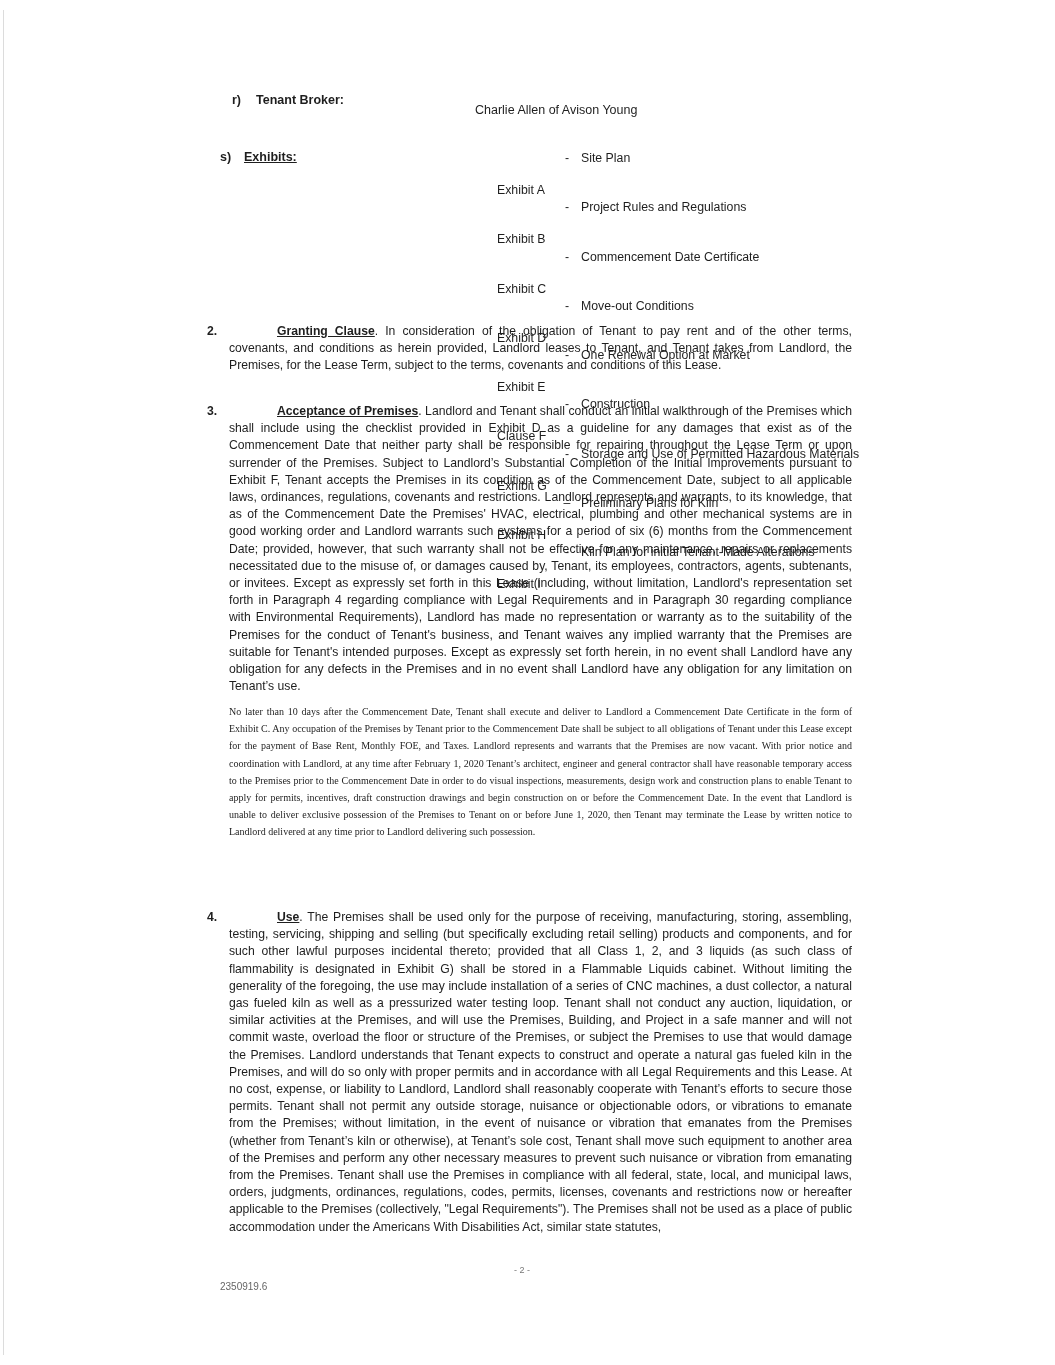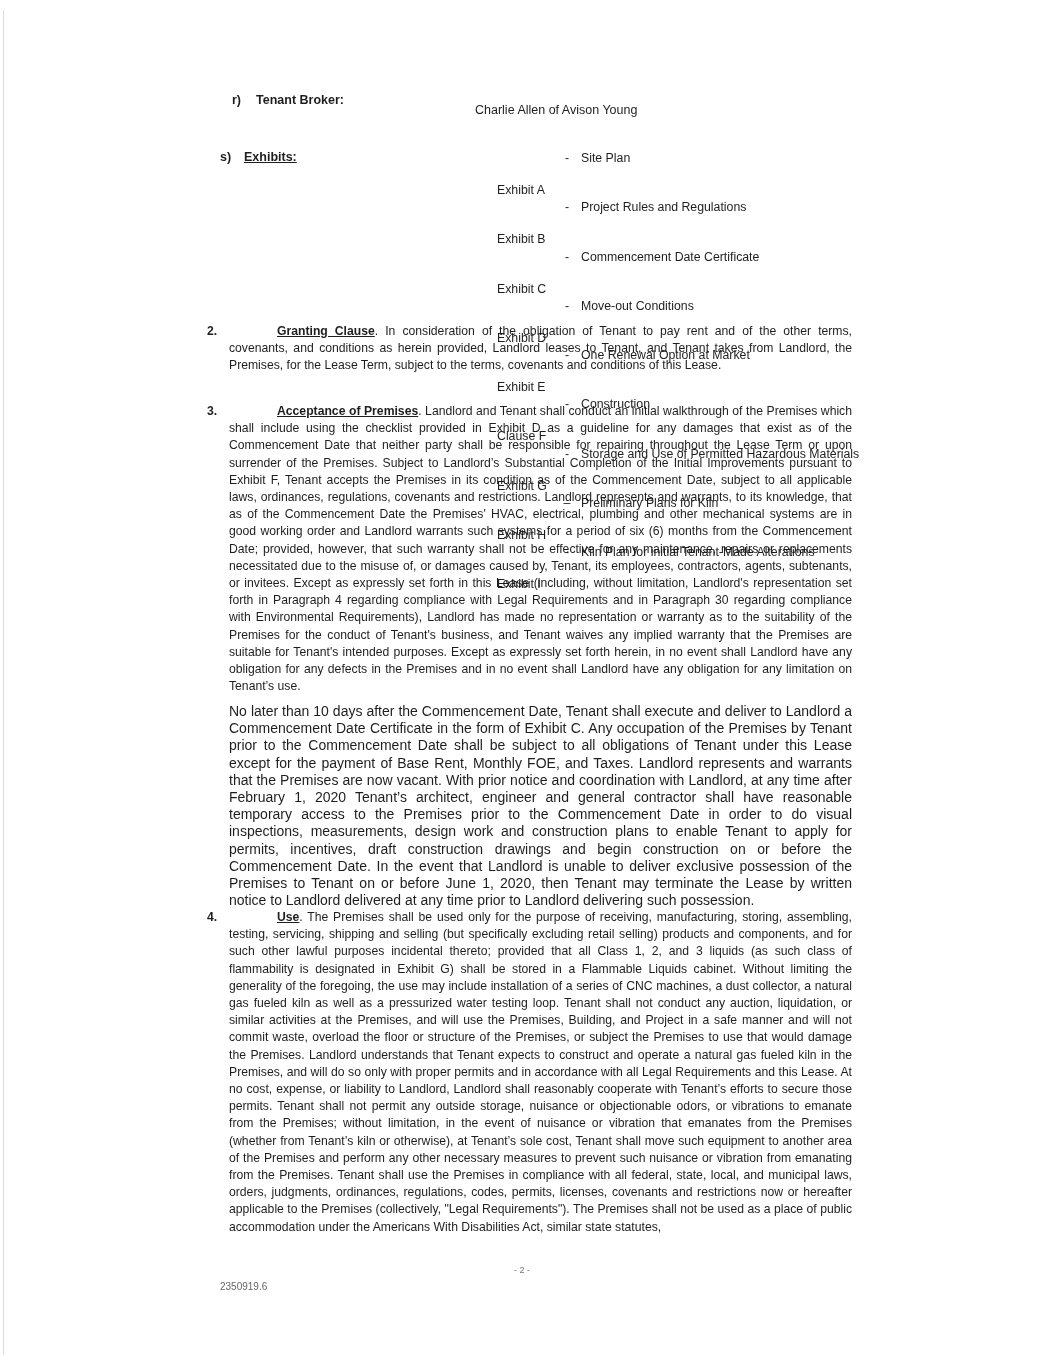--- a/index.html
+++ b/index.html
@@ -22,21 +22,21 @@
   .ex-dash { width: 28px; text-align: center; }
   .para {
     position: absolute; left: 207px; width: 645px;
     font-size: 12.2px; line-height: 17.2px; text-align: justify;
   }
   .para .pnum { position: absolute; left: 0; font-weight: bold; }
   .para .pbody { margin-left: 22px; }
   .heading { font-weight: bold; text-decoration: underline; margin-left: 48px; }
   .para2 {
     position: absolute; left: 229px; width: 623px;
-    font-size: 14px; line-height: 17.2px; text-align: justify;
+    font-size: 10px; line-height: 17.2px; text-align: justify; font-family: Liberation Serif, serif;
   }
   .footer-page { position: absolute; left: 514px; top: 1265px; font-size: 9px; color: #777; }
   .footer-id { position: absolute; left: 198px; top: 1281px; font-size: 10px; color: #666; margin-left: 22px; }
 </style>
 </head>
 <body>
 
 <div class="left-rule"></div>
 
 <div class="abs label" style="left:232px; top:93px;">

